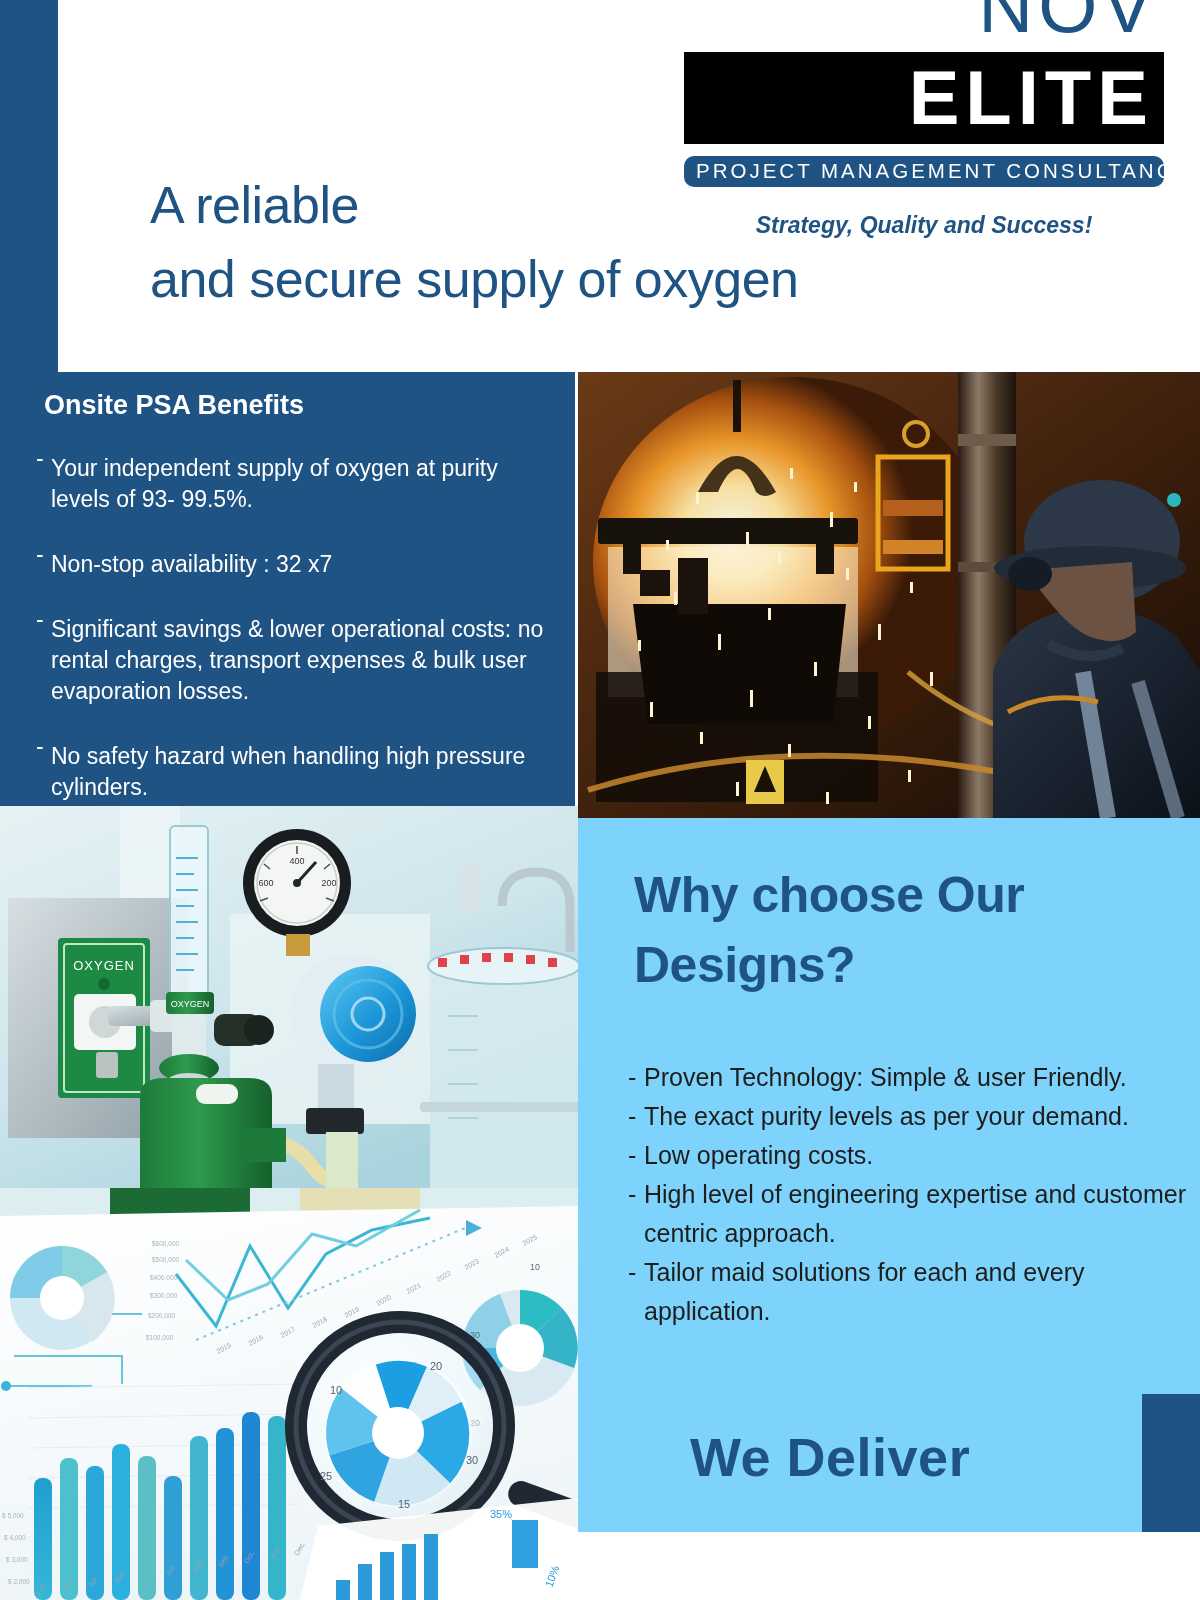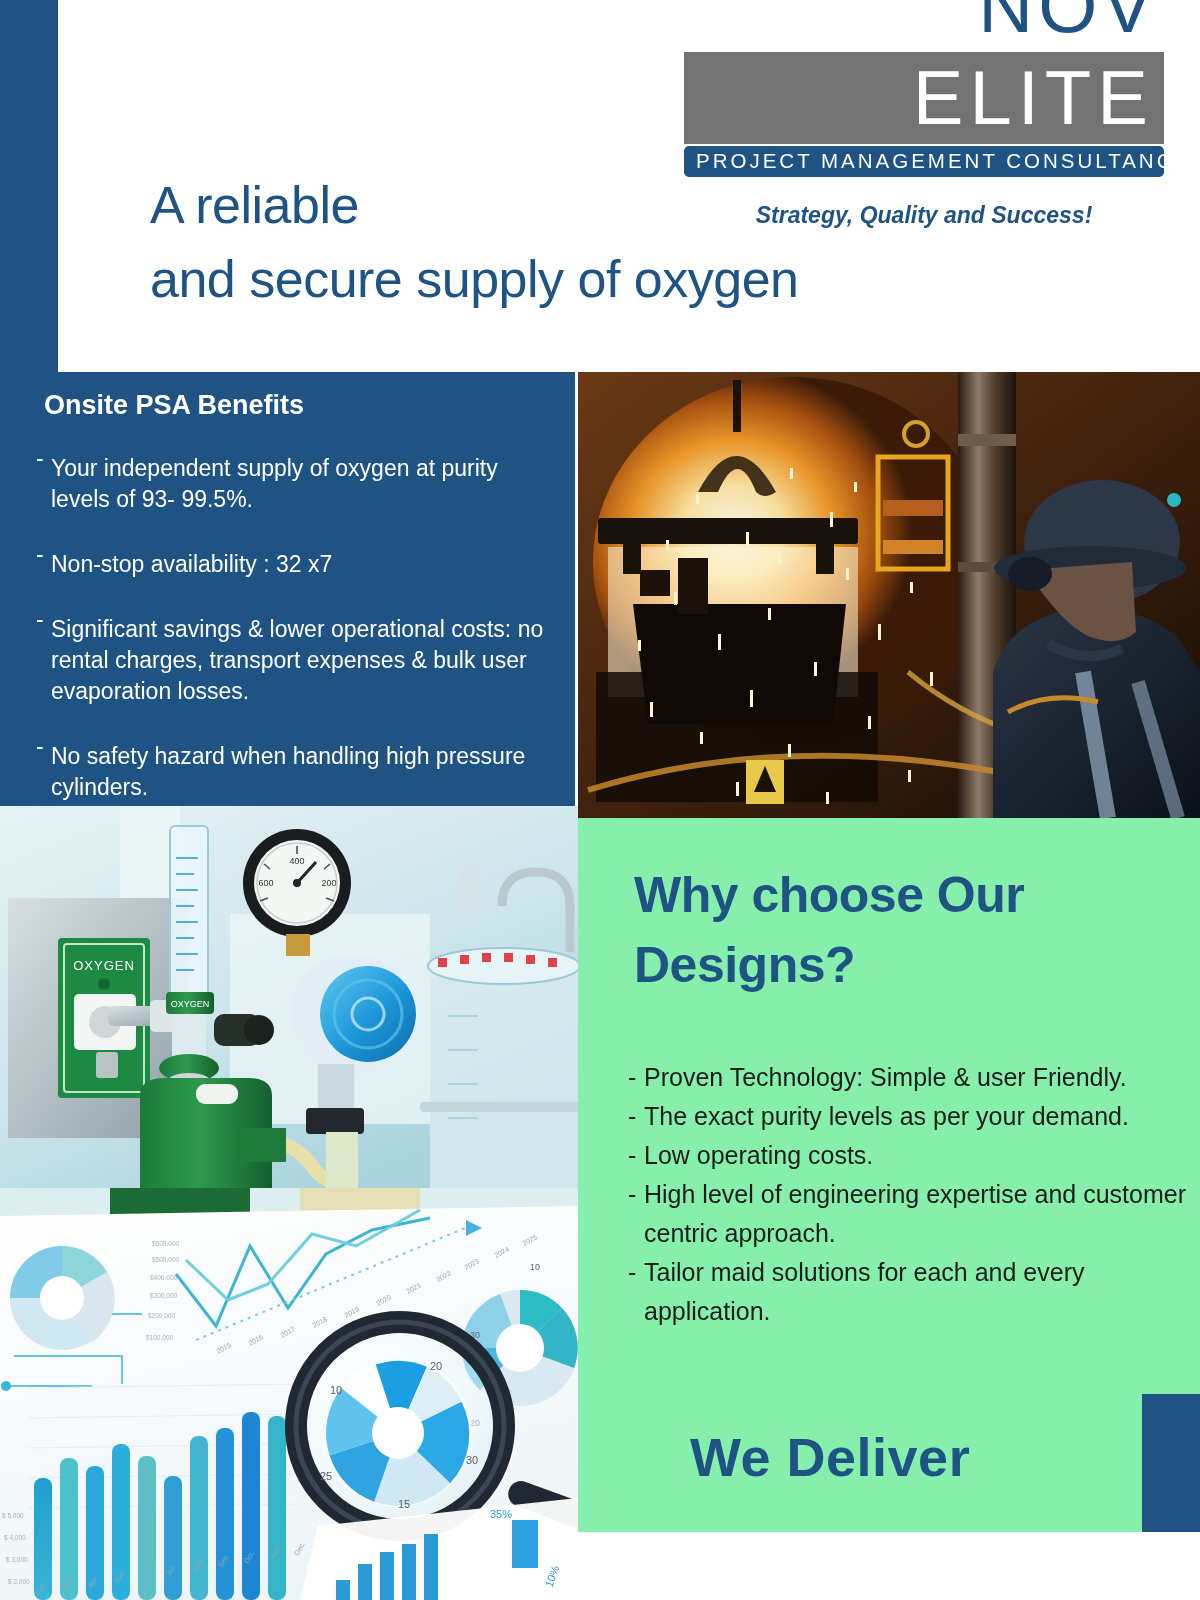--- a/index.html
+++ b/index.html
@@ -56,32 +56,32 @@
   }
   .logo-nov {
     font-size: 76px;
     font-weight: 400;
     letter-spacing: 5px;
     color: #1f5383;
     line-height: 92px;
     padding-right: 6px;
   }
   .logo-elite {
-    background: #737373;
+    background: #000000;
     color: #ffffff;
     font-size: 76px;
-    font-weight: 400;
+    font-weight: 700;
     letter-spacing: 6px;
     line-height: 92px;
     padding: 0 10px 0 14px;
   }
   .logo-sub {
-    margin-top: 2px;
+    margin-top: 12px;
     background: #1f5383;
-    border-radius: 5px;
+    border-radius: 10px;
     color: #ffffff;
     font-size: 20.5px;
     letter-spacing: 3.0px;
     padding: 3px 12px 4px 12px;
     display: block;
     text-align: center;
     white-space: nowrap;
   }
   .logo-tagline {
     margin-top: 25px;
@@ -164,21 +164,21 @@
     overflow: hidden;
     background: #eef5f9;
   }
 
   
   .why {
     position: absolute;
     left: 578px; top: 818px;
     width: 622px;
     height: 714px;
-    background: #86efac;
+    background: #7dd3fc;
   }
   .why-title {
     position: absolute;
     left: 56px;
     top: 42px;
     color: #1f5383;
     font-size: 50px;
     font-weight: bold;
     line-height: 70px;
     letter-spacing: -0.5px;

